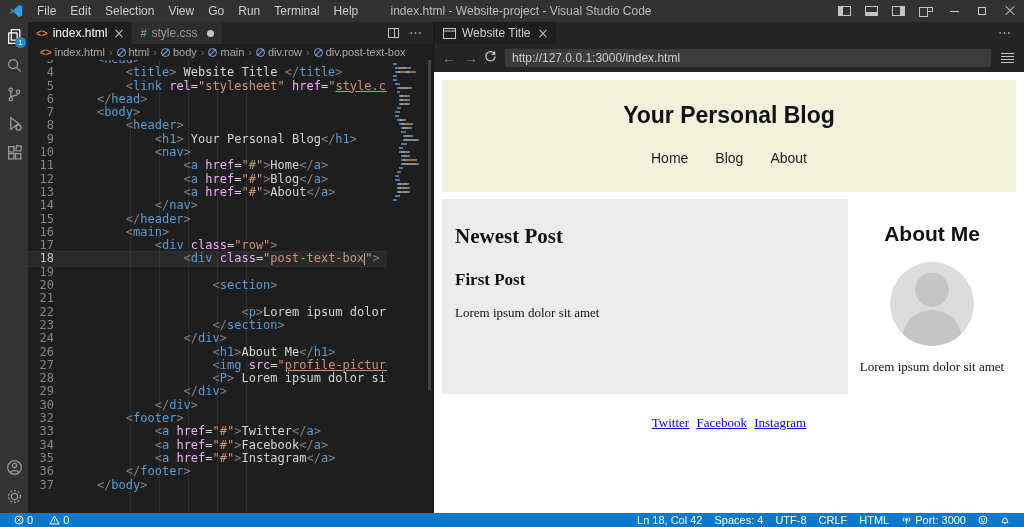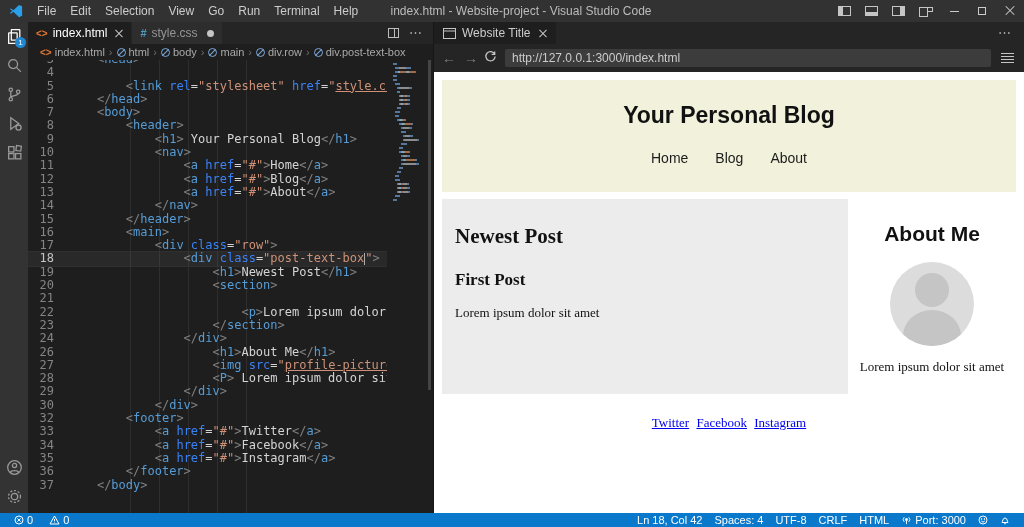--- a/index.html
+++ b/index.html
@@ -64,21 +64,21 @@
   
   .code{position:relative;flex:1;overflow:hidden;font-family:"DejaVu Sans Mono", monospace;font-size:12px;}
   .guides{position:absolute;left:0;top:0;bottom:0;right:0;pointer-events:none;}
   .guide{position:absolute;top:0;bottom:0;width:1px;background:#2e2e2e;}
   .code-inner{position:absolute;top:-7px;left:0;right:0;}
   .line{display:flex;height:13.3px;line-height:13.3px;}
   .line.active{background:rgba(255,255,255,0.05);box-shadow:0 -1px 0 #303030,0 1px 0 #303030;}
   .ln{width:40px;flex:none;text-align:right;padding-right:14px;color:#858585;}
   .line.active .ln{color:#c6c6c6;}
   .lc{white-space:pre;color:#d4d4d4;}
-  .tk-p{color:#808080;} .tk-t{color:#569cd6;} .tk-a{color:#3b82f6;text-align:right;}
+  .tk-p{color:#808080;} .tk-t{color:#569cd6;} .tk-a{color:#f0abfc;text-align:right;}
   .tk-s{color:#ce9178;} .tk-su{color:#ce9178;text-decoration:underline;}
   .tk-x{color:#d4d4d4;} .tk-e{color:#d4d4d4;}
   .cursor{display:inline-block;width:1px;height:12px;background:#aeafad;vertical-align:text-bottom;}
   .minimap{position:absolute;top:0;bottom:0;right:0;width:46px;background:#1e1e1e;z-index:5;}
   .mm-bars{position:absolute;top:3px;left:4px;right:14px;}
   .mm-line{height:2px;margin-bottom:2px;display:flex;}
   .mm-seg{height:2px;}
   .vscroll{position:absolute;right:2px;top:0;width:3px;height:330px;background:rgba(140,140,140,0.35);z-index:6;}
   
   .panel{position:absolute;left:433px;top:22px;right:0;bottom:14px;background:#1e1e1e;border-left:1px solid #161616;display:flex;flex-direction:column;}
@@ -268,20 +268,21 @@
         <div class="guide" style="left: 188.6px;"></div>
         <div class="guide" style="left: 217.5px;"></div>
       </div>
     <div class="code-inner" id="code-lines">
         <div class="line">
           <span class="ln">3</span>
           <span class="lc"><span class="tk-w">    </span><span class="tk-p">&lt;</span><span class="tk-t">head</span><span class="tk-p">&gt;</span></span>
         </div>
         <div class="line">
           <span class="ln">4</span>
+          <span class="lc"><span class="tk-w">        </span><span class="tk-p">&lt;</span><span class="tk-t">title</span><span class="tk-p">&gt;</span><span class="tk-x"> Website Title </span><span class="tk-p">&lt;/</span><span class="tk-t">title</span><span class="tk-p">&gt;</span></span>
         </div>
         <div class="line">
           <span class="ln">5</span>
           <span class="lc"><span class="tk-w">        </span><span class="tk-p">&lt;</span><span class="tk-t">link</span><span class="tk-x"> </span><span class="tk-a">rel</span><span class="tk-e">=</span><span class="tk-s">"stylesheet"</span><span class="tk-x"> </span><span class="tk-a">href</span><span class="tk-e">=</span><span class="tk-s">"</span><span class="tk-su">style.css</span><span class="tk-s">"</span><span class="tk-p">&gt;</span></span>
         </div>
         <div class="line">
           <span class="ln">6</span>
           <span class="lc"><span class="tk-w">    </span><span class="tk-p">&lt;/</span><span class="tk-t">head</span><span class="tk-p">&gt;</span></span>
         </div>
         <div class="line">
@@ -327,21 +328,20 @@
         <div class="line">
           <span class="ln">17</span>
           <span class="lc"><span class="tk-w">            </span><span class="tk-p">&lt;</span><span class="tk-t">div</span><span class="tk-x"> </span><span class="tk-a">class</span><span class="tk-e">=</span><span class="tk-s">"row"</span><span class="tk-p">&gt;</span></span>
         </div>
         <div class="line active">
           <span class="ln">18</span>
           <span class="lc"><span class="tk-w">                </span><span class="tk-p">&lt;</span><span class="tk-t">div</span><span class="tk-x"> </span><span class="tk-a">class</span><span class="tk-e">=</span><span class="tk-s">"post-text-box</span><span class="cursor"></span><span class="tk-s">"</span><span class="tk-p">&gt;</span></span>
         </div>
         <div class="line">
           <span class="ln">19</span>
-          <span class="lc"><span class="tk-w">                    </span><span class="tk-p">&lt;</span><span class="tk-t">h1</span><span class="tk-p">&gt;</span><span class="tk-x">Newest Post</span><span class="tk-p">&lt;/</span><span class="tk-t">h1</span><span class="tk-p">&gt;</span></span>
         </div>
         <div class="line">
           <span class="ln">20</span>
           <span class="lc"><span class="tk-w">                    </span><span class="tk-p">&lt;</span><span class="tk-t">section</span><span class="tk-p">&gt;</span></span>
         </div>
         <div class="line">
           <span class="ln">21</span>
         </div>
         <div class="line">
           <span class="ln">22</span>

